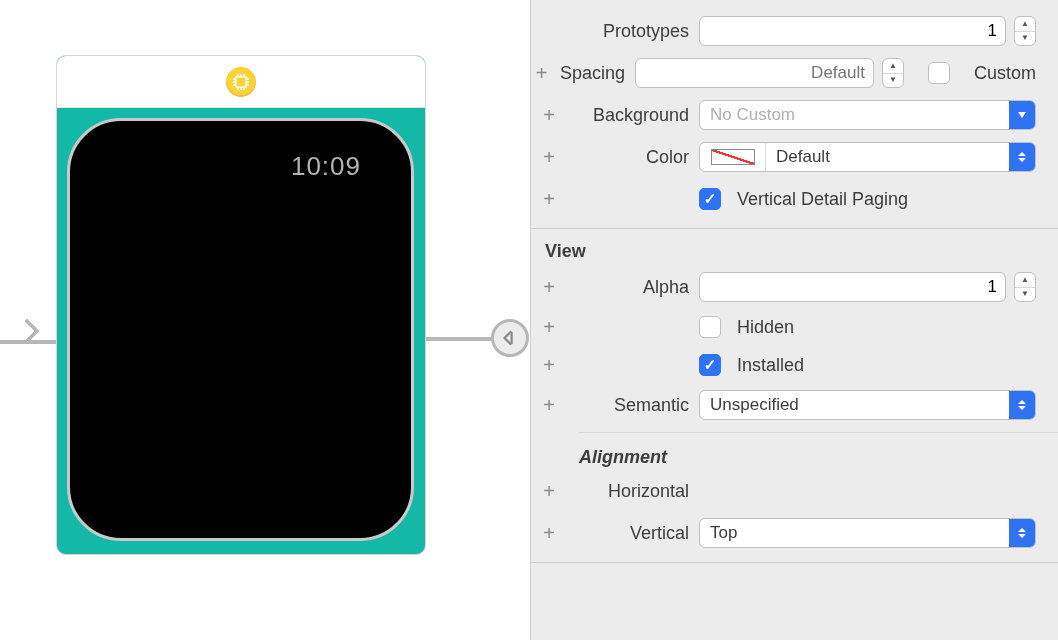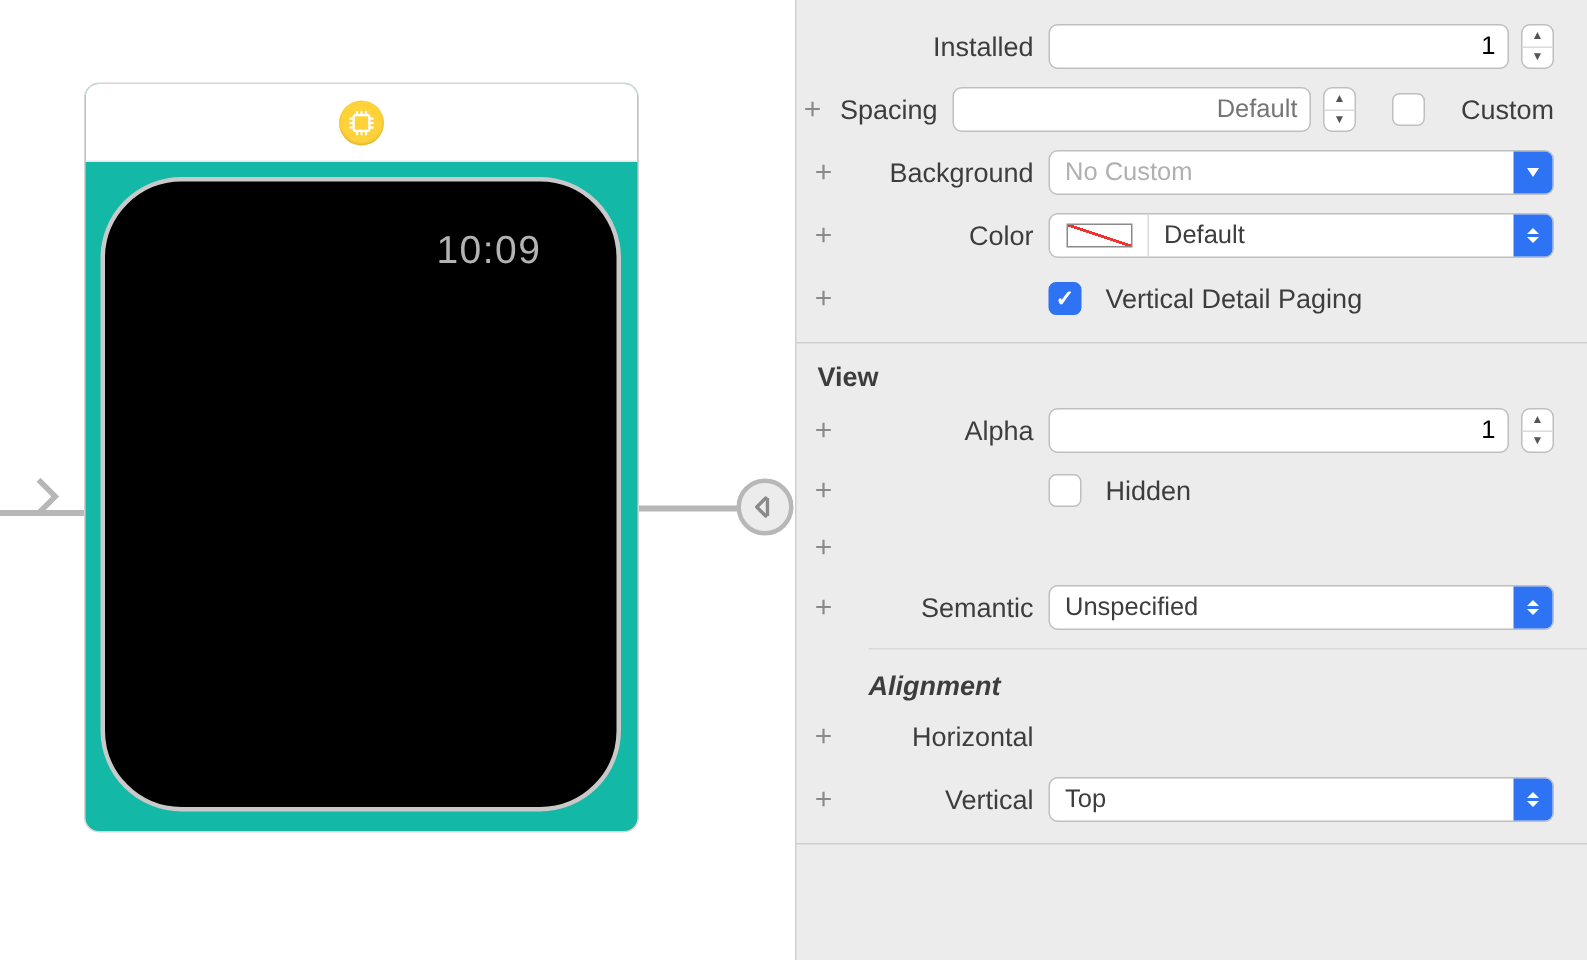--- a/index.html
+++ b/index.html
@@ -330,21 +330,21 @@
     </div>
   </div>
 </div>
 
 <div class="inspector">
 
   <div class="group pad-top">
 
     <div class="row">
       <div class="plus-col"></div>
-      <div class="label-col">Installed</div>
+      <div class="label-col">Prototypes</div>
       <div class="field-col">
         <input class="text-input" value="1" style="">
         <div class="stepper">
             <div>▲</div>
             <div>▼</div>
           </div>
       </div>
     </div>
 
     <div class="row">
@@ -425,20 +425,24 @@
       <div class="label-col"></div>
       <div class="field-col">
         <div class="checkbox"></div>
         <span class="checkbox-label" style="margin-left:8px">Hidden</span>
       </div>
     </div>
 
     <div class="row tight">
       <div class="plus-col">+</div>
       <div class="label-col"></div>
+      <div class="field-col">
+        <div class="checkbox checked"></div>
+        <span class="checkbox-label" style="margin-left:8px">Installed</span>
+      </div>
     </div>
 
     <div class="row">
       <div class="plus-col">+</div>
       <div class="label-col">Semantic</div>
       <div class="field-col">
         <div class="popup">
           <span>Unspecified</span>
           <div class="chev">
               <span class="up"></span>

